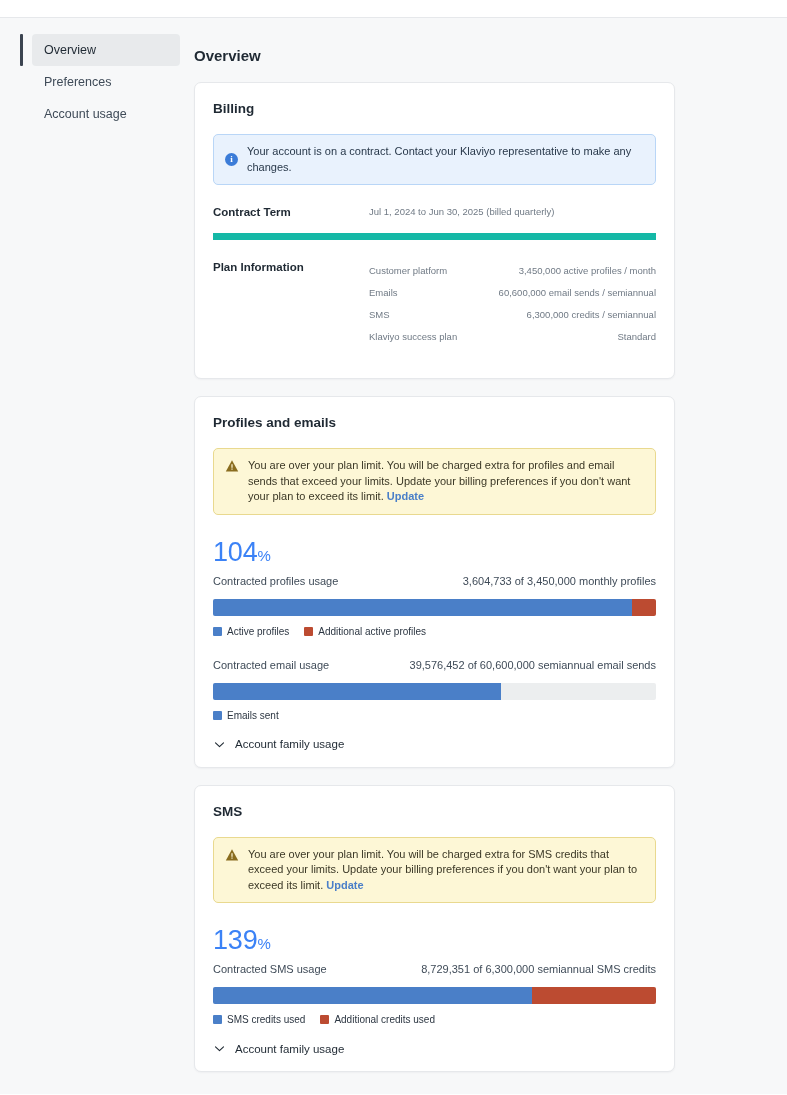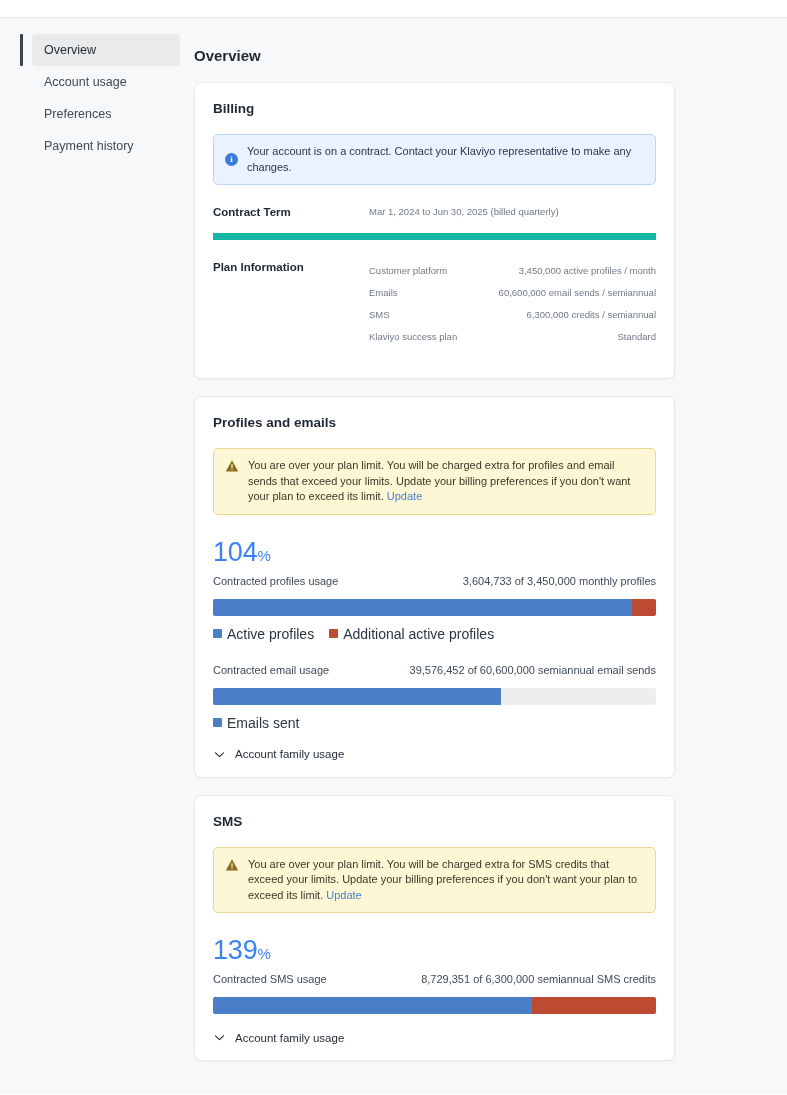--- a/index.html
+++ b/index.html
@@ -122,20 +122,21 @@
     flex: 0 0 auto;
     width: 14px; height: 14px;
     margin-top: 1px;
     position: relative;
   }
   .icon-warn svg { display: block; }
   .link {
     color: #4a7fc8;
     text-decoration: none;
     cursor: pointer;
+    font-weight: bold;
   }
 
   
   .detail-block {
     display: flex;
     padding: 20px 0 14px 0;
   }
   .detail-block + .detail-block { border-top: 7px solid #14b8a6; }
   .detail-label {
     flex: 0 0 156px;
@@ -187,21 +188,21 @@
     margin-top: 12px;
     background: #eceeef;
     border-radius: 2px;
     overflow: hidden;
   }
   .seg { height: 100%; }
   .legend {
     display: flex;
     gap: 15px;
     margin-top: 10px;
-    font-size: 14px;
+    font-size: 10px;
     color: #2c3642;
   }
   .legend-item { display: flex; align-items: center; gap: 5px; }
   .swatch { width: 9px; height: 9px; border-radius: 1px; flex: 0 0 auto; }
 
   
   .disclosure {
     display: flex;
     align-items: center;
     gap: 9px;
@@ -218,46 +219,43 @@
 
 <div class="topbar"></div>
 
 <div class="shell">
 
   <nav class="sidebar">
     <div class="nav-item active">
       <span>Overview</span>
     </div>
     <div class="nav-item">
-      <span>Account usage</span>
-    </div>
-    <div class="nav-item">
       <span>Preferences</span>
     </div>
     <div class="nav-item">
-      <span>Payment history</span>
+      <span>Account usage</span>
     </div>
   </nav>
 
   <main class="main">
 
     <h1 class="page-title">Overview</h1>
 
     <section class="card">
       <h2 class="card-title">Billing</h2>
 
       <div class="callout info">
         <span class="icon-info">i</span>
         <span class="callout-body">Your account is on a contract. Contact your Klaviyo representative to make any changes.</span>
       </div>
 
       <div class="detail-block">
         <div class="detail-label">Contract Term</div>
         <div class="detail-values">
-          <div class="kv-single">Mar 1, 2024 to Jun 30, 2025 (billed quarterly)</div>
+          <div class="kv-single">Jul 1, 2024 to Jun 30, 2025 (billed quarterly)</div>
         </div>
       </div>
 
       <div class="detail-block">
         <div class="detail-label">Plan Information</div>
         <div class="detail-values">
           <div class="kv-row">
             <span class="kv-key">Customer platform</span>
             <span class="kv-val">3,450,000 active profiles / month</span>
           </div>
@@ -356,20 +354,30 @@
       <div class="usage">
         <div class="usage-pct"><span>139</span><span class="sign">%</span></div>
         <div class="usage-meta">
           <span>Contracted SMS usage</span>
           <span class="right">8,729,351 of 6,300,000 semiannual SMS credits</span>
         </div>
         <div class="bar">
           <div class="seg" style="width: 72%; background: rgb(74, 127, 200);"></div>
           <div class="seg" style="width: 28%; background: rgb(188, 75, 49);"></div>
         </div>
+        <div class="legend">
+          <span class="legend-item">
+            <span class="swatch" style="background: rgb(74, 127, 200);"></span>
+            <span>SMS credits used</span>
+          </span>
+          <span class="legend-item">
+            <span class="swatch" style="background: rgb(188, 75, 49);"></span>
+            <span>Additional credits used</span>
+          </span>
+        </div>
       </div>
 
       <div class="disclosure">
         <span class="chev">
           <svg width="13" height="13" viewBox="0 0 13 13">
               <path d="M2.5 4.8 6.5 8.6l4-3.8" fill="none" stroke="#1f2933" stroke-width="1.1" stroke-linecap="round" stroke-linejoin="round"></path>
             </svg>
         </span>
         <span>Account family usage</span>
       </div>

